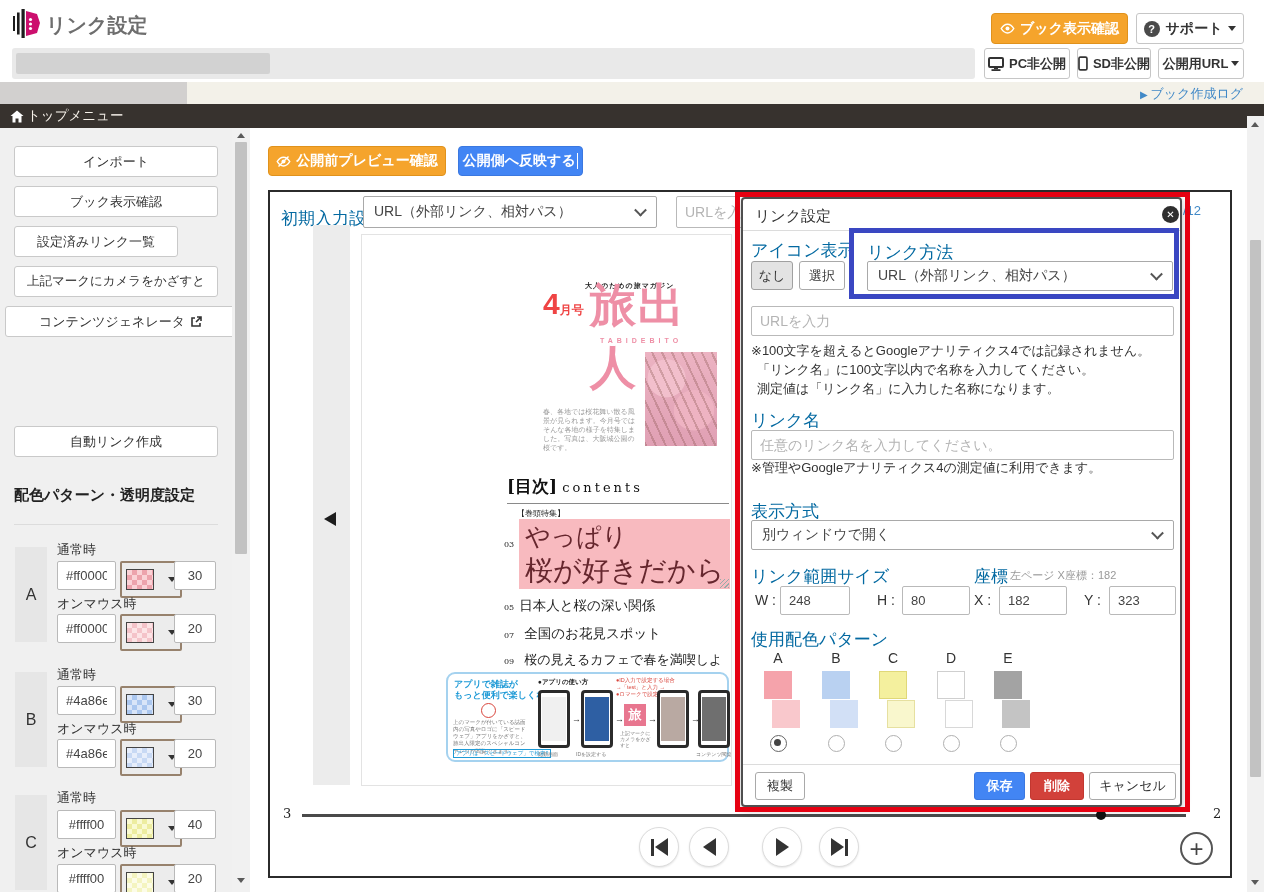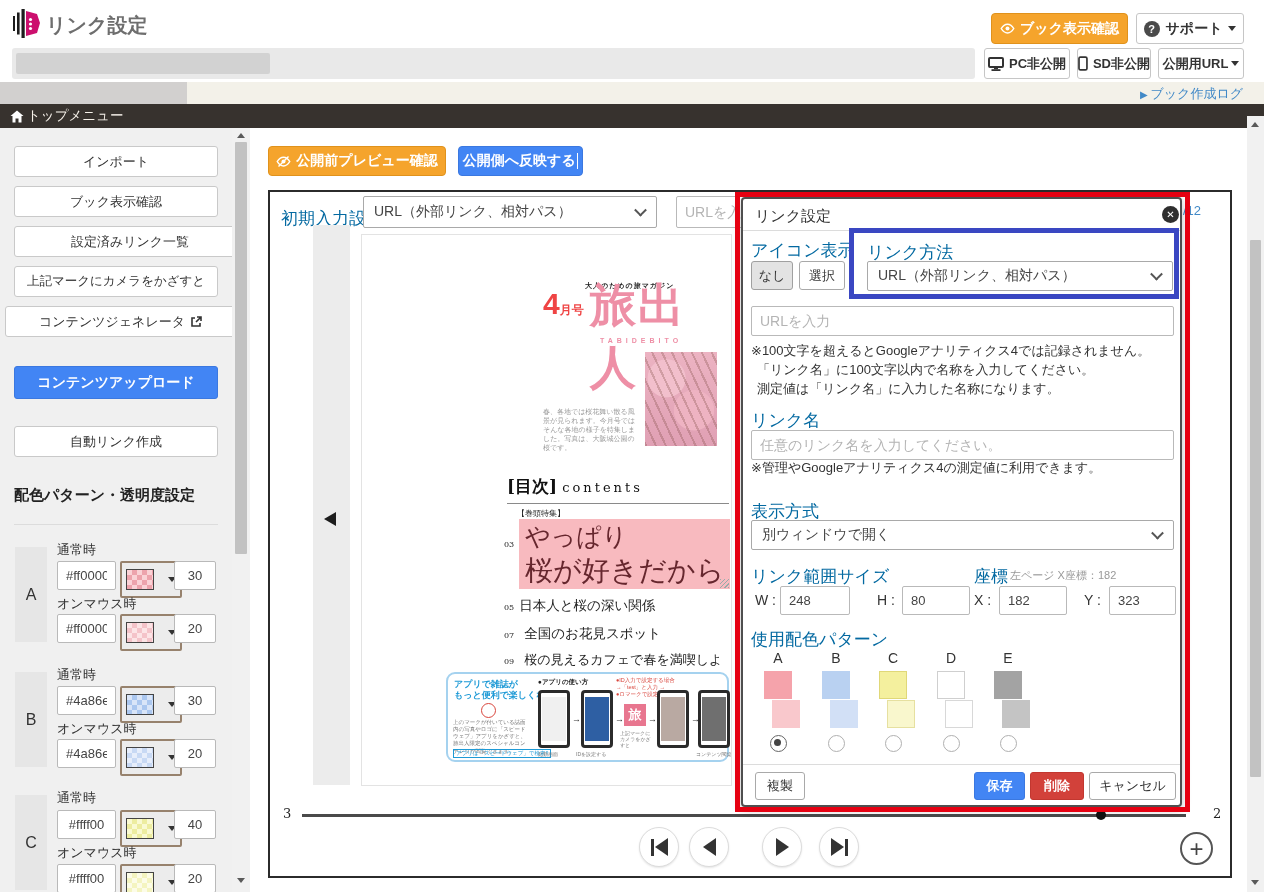--- a/index.html
+++ b/index.html
@@ -153,36 +153,33 @@
   </div>
 
   <div class="ab" style="left:0;top:128px;width:250px;height:764px;background:#f0f0f0"></div>
 
   <div class="ab btn btn-side" style="left:14px;top:146px;width:204px;height:31px">
       <span>インポート</span>
     </div>
   <div class="ab btn btn-side" style="left:14px;top:186px;width:204px;height:31px">
       <span>ブック表示確認</span>
     </div>
-  <div class="ab btn btn-side" style="left:14px;top:226px;width:232px;height:31px">
+  <div class="ab btn btn-side" style="left:14px;top:226px;width:164px;height:31px">
       <span>設定済みリンク一覧</span>
     </div>
   <div class="ab btn btn-side" style="left:14px;top:266px;width:204px;height:31px;font-size:12.5px">
       <span>上記マークにカメラをかざすと</span>
     </div>
   <div class="ab btn btn-side" style="left:5px;top:306px;width:232px;height:31px">
     <span>コンテンツジェネレータ</span>
     <svg width="13" height="13" viewBox="0 0 13 13" style="margin-left:5px">
       <path d="M5 3H2v8h8V8" fill="none" stroke="#333" stroke-width="1.6"></path>
       <path d="M7 2h4v4M11 2L6 7" fill="none" stroke="#333" stroke-width="1.6"></path>
     </svg>
   </div>
-  <div class="ab btn btn-side-blue" style="left:14px;top:366px;width:204px;height:33px">
-      <span>コンテンツアップロード</span>
-    </div>
   <div class="ab btn btn-side" style="left:14px;top:426px;width:204px;height:31px">
       <span>自動リンク作成</span>
     </div>
 
   <div class="ab nw" style="left:14px;top:486px;font-size:15px;font-weight:bold;color:#222">配色パターン・透明度設定</div>
   <div class="ab" style="left:14px;top:524px;width:204px;height:1px;background:#dcdcdc"></div>
 
   <div class="ab flex" style="left:15px;top:547px;width:32px;height:95px;background:#e6e6e6;font-size:16px;color:#333">
       <span>A</span>
     </div>

